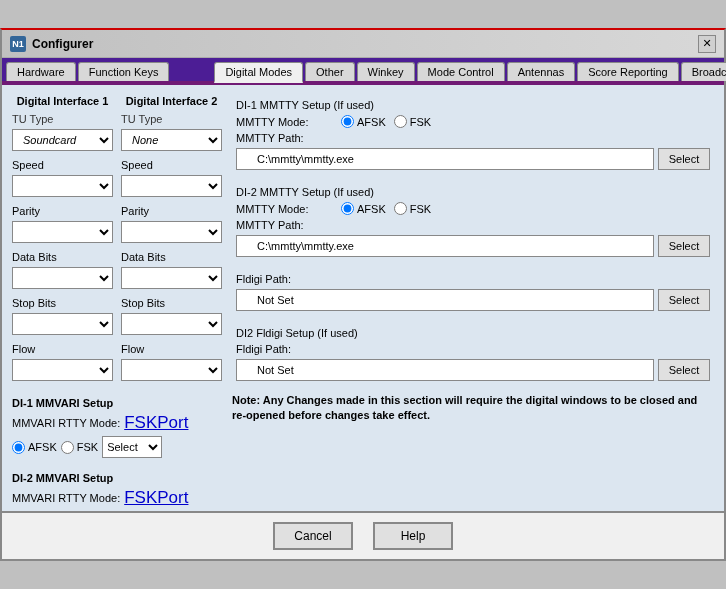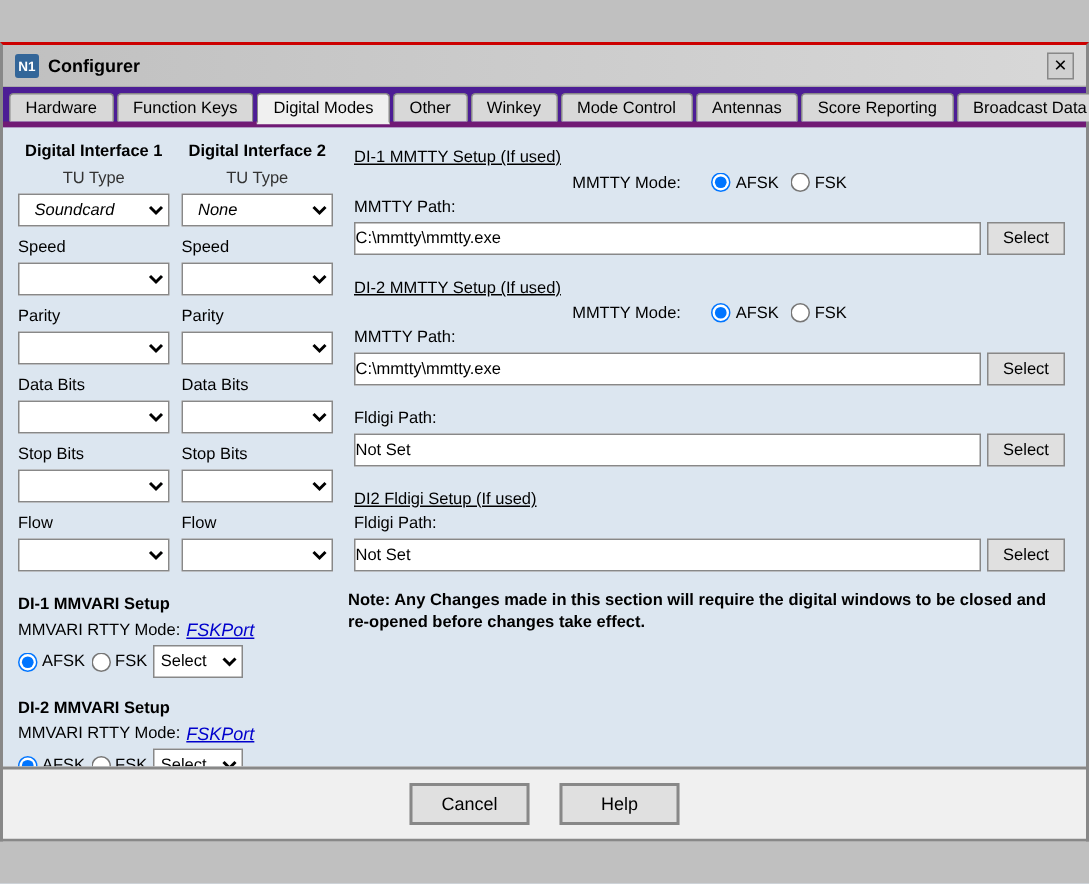--- a/index.html
+++ b/index.html
@@ -80,20 +80,21 @@
       font-size: 11px;
       border-radius: 3px 3px 0 0;
       white-space: nowrap;
     }
     .tab.active {
       background: #f0f0f0;
       border-bottom: 2px solid #f0f0f0;
       margin-bottom: -2px;
       font-weight: normal;
       z-index: 1;
+      margin-left: 43px;
     }
     .content {
       flex: 1;
       background: #dce6f0;
       padding: 10px;
       overflow: hidden;
       display: flex;
       flex-direction: column;
     }
     .main-area {
@@ -119,21 +120,21 @@
       gap: 4px;
     }
     .group-title {
       font-weight: bold;
       font-size: 11px;
       text-align: center;
       margin-bottom: 2px;
     }
     .sub-title {
       font-size: 11px;
-      text-align: center;
+      text-align: left;
       color: #333;
     }
     .field-label {
       font-size: 11px;
     }
     select.small-select {
       width: 100%;
       height: 22px;
       font-size: 11px;
       border: 1px solid #888;
@@ -147,28 +148,26 @@
       flex-direction: column;
       gap: 8px;
     }
     .setup-block {
       background: #dce6f0;
       padding: 4px;
     }
     .setup-title {
       font-size: 11px;
       margin-bottom: 4px;
-      text-decoration: underline;
     }
     .mode-row {
       display: flex;
       align-items: center;
-      gap: 13px;
+      gap: 25px;
       margin-bottom: 4px;
-      justify-content: center;
     }
     .mode-label {
       font-size: 11px;
       min-width: 80px;
     }
     .radio-group {
       display: flex;
       align-items: center;
       gap: 8px;
     }
@@ -185,21 +184,21 @@
     }
     .path-label {
       font-size: 11px;
       margin-bottom: 2px;
     }
     .path-input {
       flex: 1;
       height: 22px;
       border: 1px solid #888;
       background: white;
-      padding: 0 0;
+      padding: 0 20px;
       font-size: 11px;
     }
     .select-btn {
       height: 22px;
       min-width: 52px;
       border: 1px solid #888;
       background: #e0e0e0;
       cursor: pointer;
       font-size: 11px;
       padding: 0 6px;
@@ -217,23 +216,22 @@
       align-items: center;
       gap: 4px;
       flex-wrap: wrap;
     }
     .mmvari-label {
       font-size: 11px;
     }
     .fsk-link {
       color: #0000cc;
       text-decoration: underline;
-      font-size: 12px;
+      font-size: 17px;
       cursor: pointer;
-      font-style: italic;
     }
     .note-block {
       flex: 1;
       font-size: 11px;
       line-height: 1.4;
     }
     .note-block b {
       font-weight: bold;
     }
     .footer {

